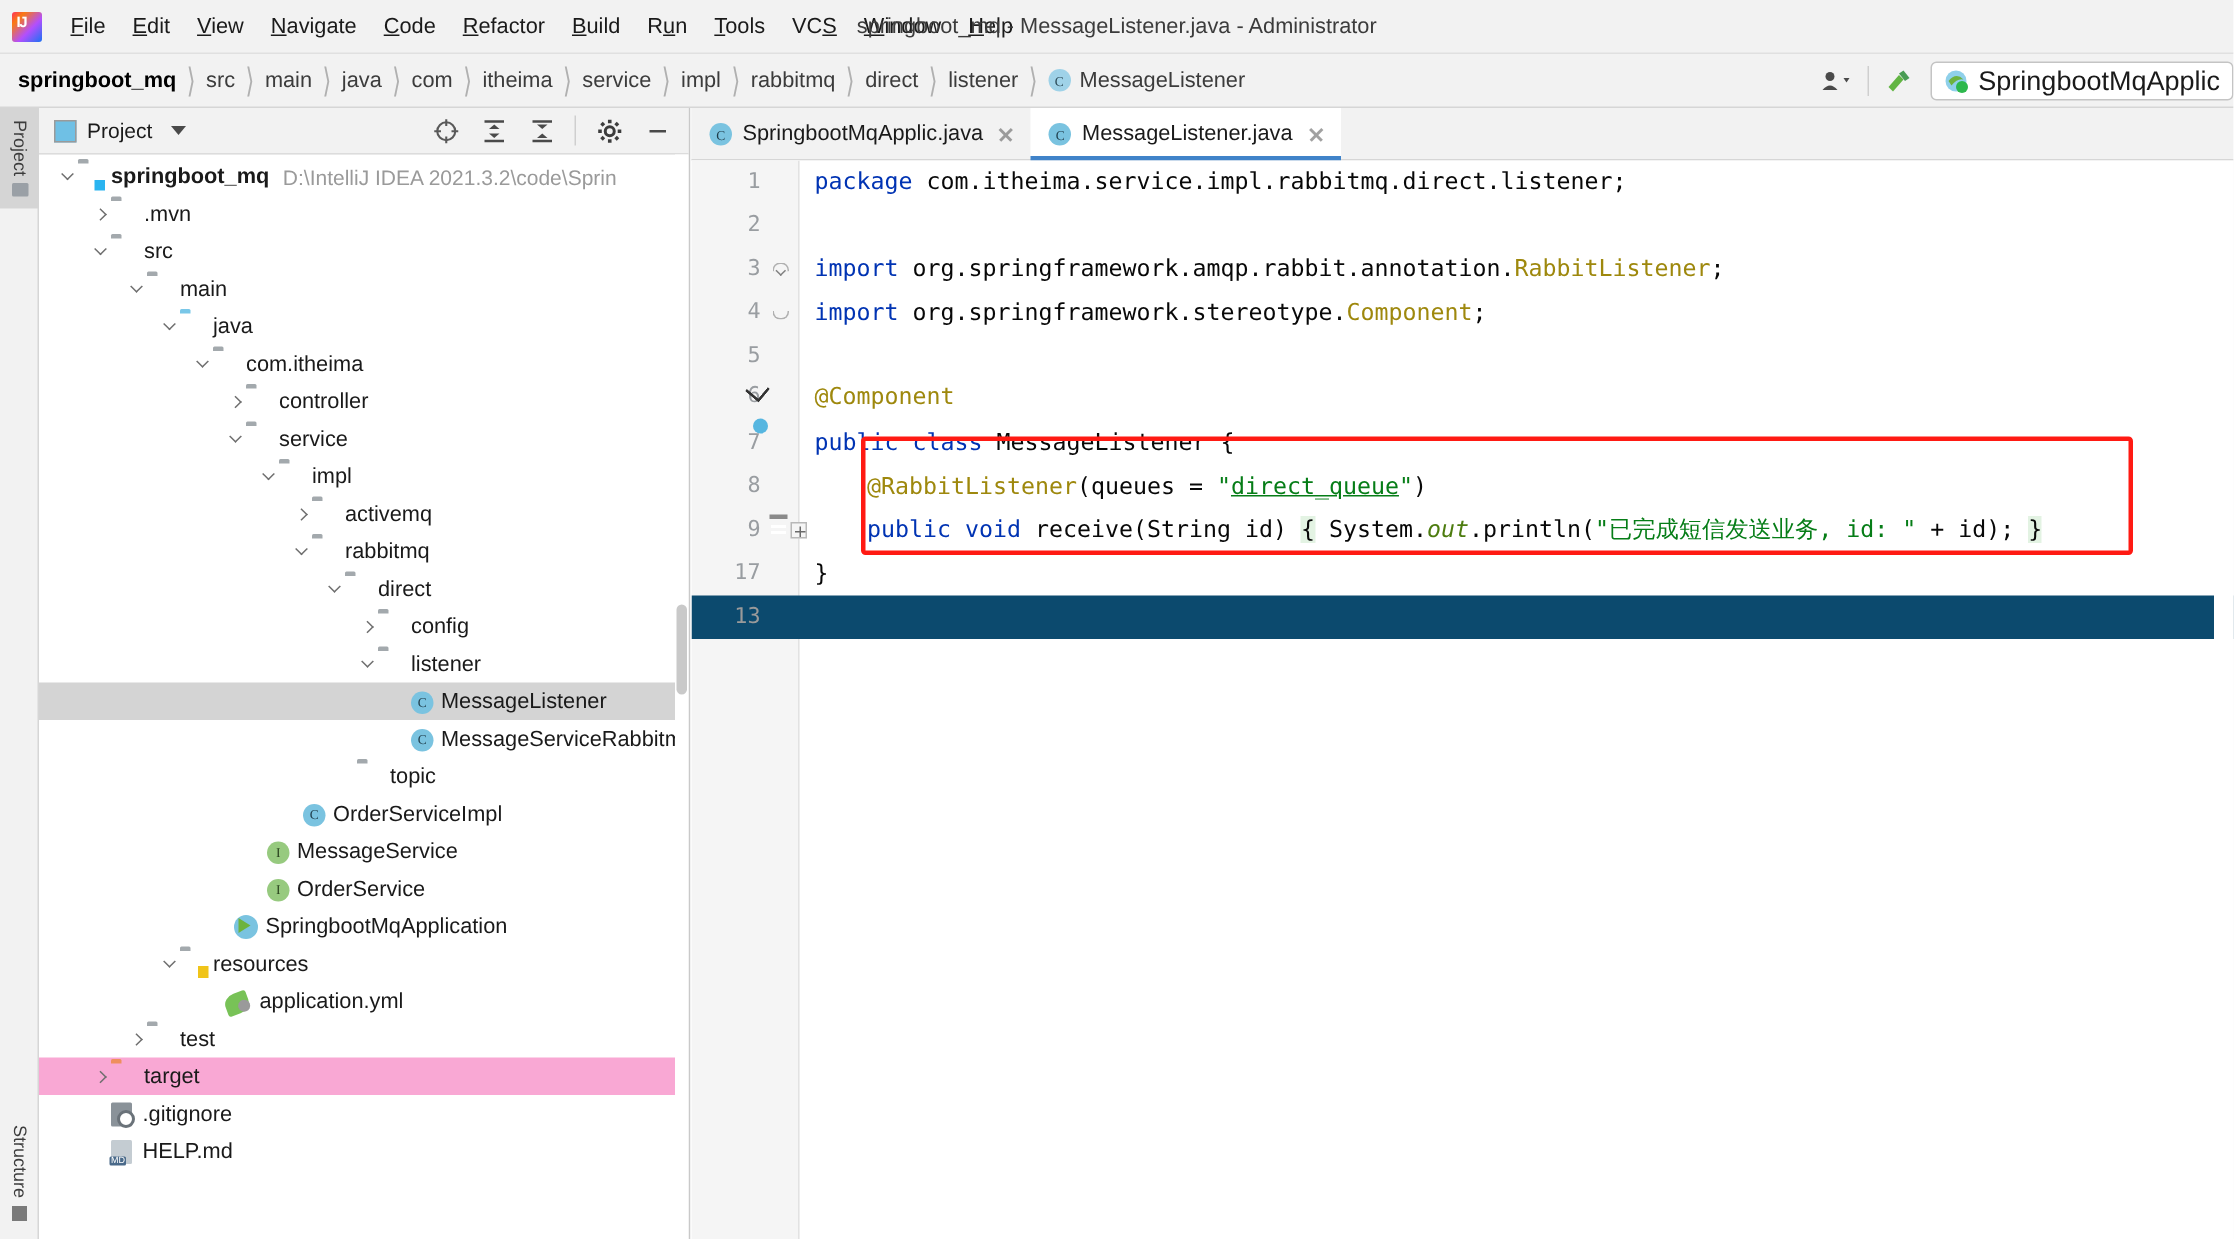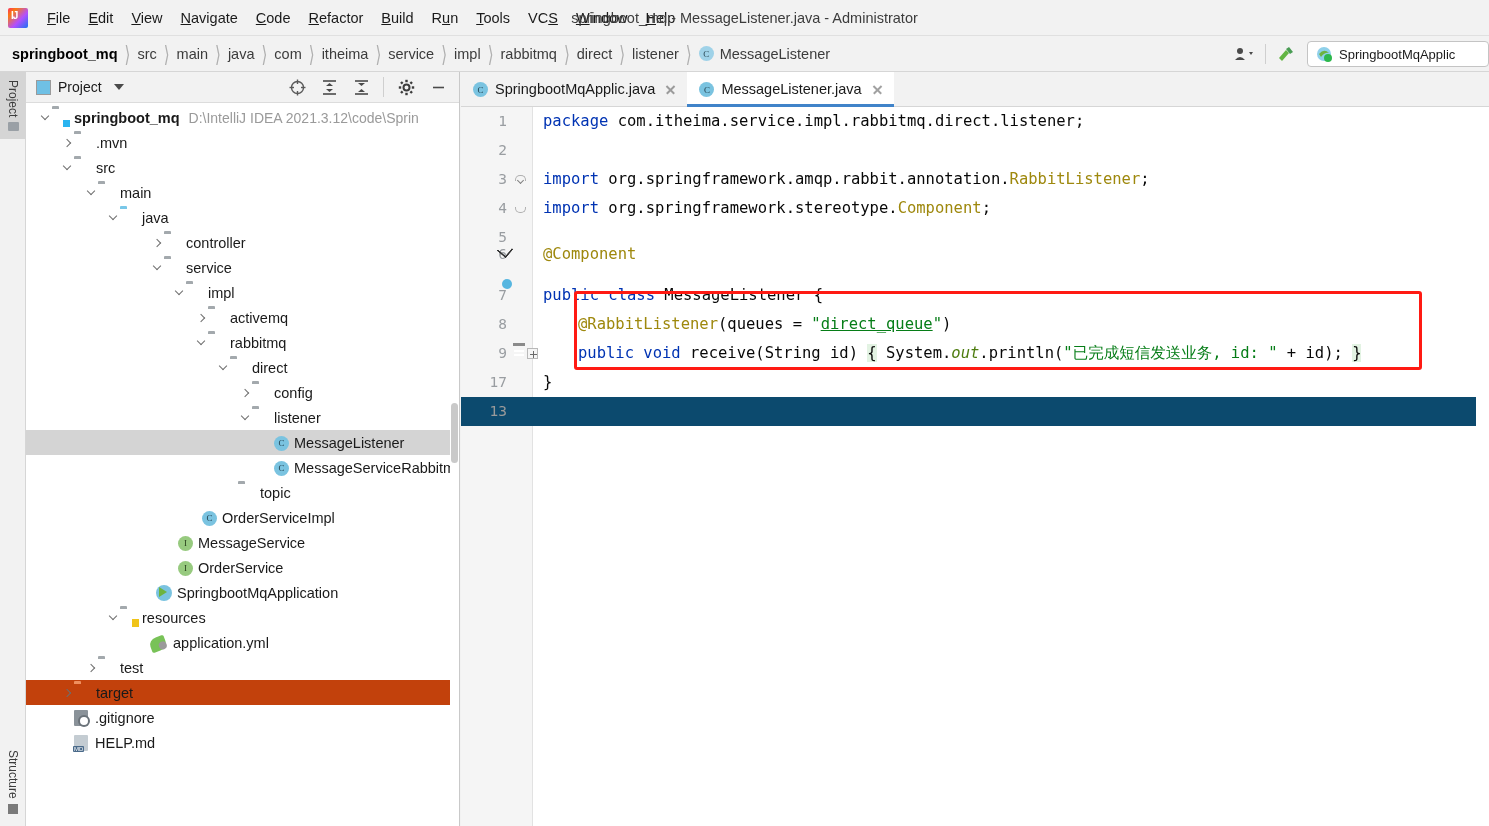--- a/index.html
+++ b/index.html
@@ -63,21 +63,21 @@
     display:flex; align-items:center; padding-right:0px;
   }
   .ico-btn { width:30px; height:26px; display:flex; align-items:center;
     justify-content:center; cursor:default; }
   .vdiv { width:1px; height:20px; background:#cfcfcf; margin:0 5px; }
   .runcfg {
     display:flex; align-items:center; height:26px;
     border:1px solid #c4c4c4; border-radius:4px; background:#fff;
     padding:0 8px; margin-left:6px; min-width:182px;
   }
-  .runcfg-label { font-size:13px; color:#1a1a1a; white-space:nowrap; }
+  .runcfg-label { font-size:18px; color:#1a1a1a; white-space:nowrap; }
 
   
   .stripe {
     position:absolute; left:0; top:72px; width:26px; height:754px;
     background:#f2f2f2; border-right:1px solid #d6d6d6;
   }
   .stripe-btn {
     position:absolute; left:0; width:26px;
     writing-mode:vertical-rl; text-orientation:mixed;
     font-size:12px; color:#3c3c3c; padding:8px 0;
@@ -115,21 +115,21 @@
 
   .tree {
     position:absolute; left:0; top:31px; right:8px; bottom:0;
     overflow:hidden; padding-top:2px;
   }
   .trow {
     height:25px; display:flex; align-items:center; white-space:nowrap;
     font-size:14.5px; color:#1a1a1a; cursor:default;
   }
   .trow.sel { background:#d4d4d4; }
-  .trow.hl  { background:#c2410c; }
+  .trow.hl  { background:#f9a8d4; }
   .arrow {
     width:14px; height:25px; display:flex; align-items:center;
     justify-content:center; flex:none;
   }
   .arrow i {
     display:block; width:6px; height:6px; border-right:1.6px solid #6e6e6e;
     border-bottom:1.6px solid #6e6e6e;
   }
   .arrow.r i { transform:rotate(-45deg); }
   .arrow.d i { transform:rotate(45deg); margin-bottom:3px; }
@@ -495,21 +495,21 @@
     </div>
 
     <div class="tree">
 
       <div class="trow" style="padding-left:12px">
         <span class="arrow d">
             <i></i>
           </span>
         <span class="ic"><span class="ic-folder mod"></span></span>
         <span class="tname bold">springboot_mq</span>
-        <span class="tpath">D:\IntelliJ IDEA 2021.3.12\code\Sprin</span>
+        <span class="tpath">D:\IntelliJ IDEA 2021.3.2\code\Sprin</span>
       </div>
 
 
       <div class="trow" style="padding-left:34px">
         <span class="arrow r">
             <i></i>
           </span>
         <span class="ic"><span class="ic-folder"></span></span>
         <span class="tname">.mvn</span>
       </div>
@@ -531,20 +531,27 @@
       </div>
 
       <div class="trow" style="padding-left:80px">
         <span class="arrow d">
             <i></i>
           </span>
         <span class="ic"><span class="ic-folder blue"></span></span>
         <span class="tname">java</span>
       </div>
 
+      <div class="trow" style="padding-left:102px">
+        <span class="arrow d">
+            <i></i>
+          </span>
+        <span class="ic"><span class="ic-pkg"></span></span>
+        <span class="tname">com.itheima</span>
+      </div>
 
       <div class="trow" style="padding-left:124px">
         <span class="arrow r">
             <i></i>
           </span>
         <span class="ic"><span class="ic-pkg"></span></span>
         <span class="tname">controller</span>
       </div>
 
       <div class="trow" style="padding-left:124px">
@@ -732,21 +739,21 @@
             </span>
           <span class="code"><span class="kw">import</span><span class="plain"> org.springframework.stereotype.</span><span class="ann">Component</span><span class="plain">;</span></span>
         </div>
 
         <div class="ln" style="top:116px">
           <span class="num">5</span>
           <span class="gut"></span>
           <span class="code"></span>
         </div>
 
-        <div class="ln" style="top:133px">
+        <div class="ln" style="top:143px">
           <span class="num">6</span>
           <span class="gut"><span class="gm-bean"></span></span>
           <span class="code"><span class="ann">@Component</span></span>
         </div>
 
         <div class="ln" style="top:174px">
           <span class="num">7</span>
           <span class="gut"><span class="gm-beanclass"></span></span>
           <span class="code"><span class="kw">public</span><span class="plain"> </span><span class="kw">class</span><span class="plain"> MessageListener {</span></span>
         </div>

